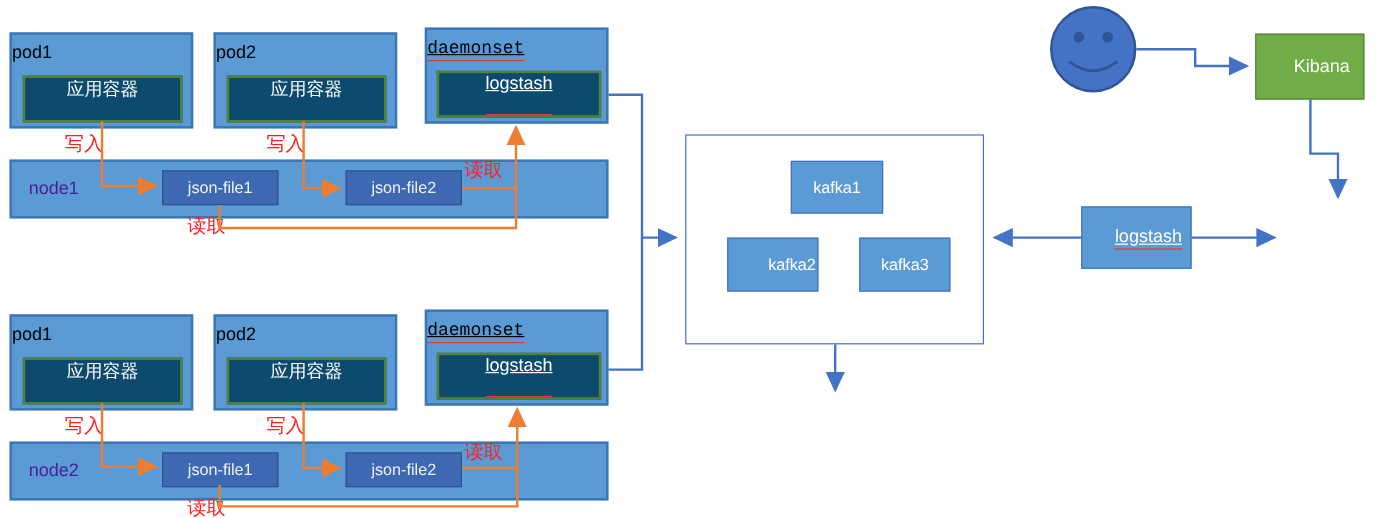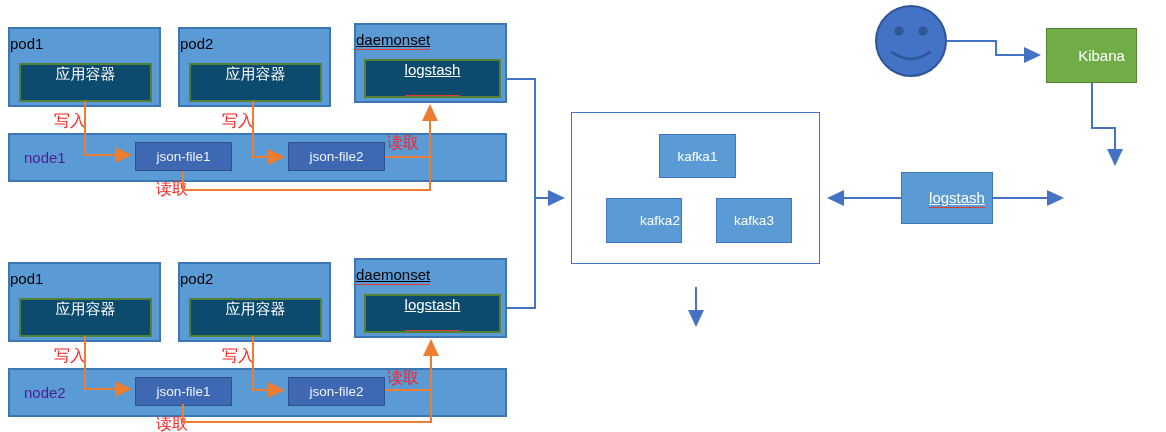--- a/index.html
+++ b/index.html
@@ -22,21 +22,21 @@
   .inner-green {
     position:absolute; left:9px; top:34px; width:133px; height:39px; box-sizing:border-box;
     background:#0c4a6e; border:2px solid #548235;
     display:flex; justify-content:center;
     color:#fff; font-size:15px;
   }
   .p1 { left:0; top:4px; }
   .p2 { left:170px; top:4px; }
   .ds { left:346px; top:0; }
 
-  .u-dark { text-decoration:underline; border-bottom:1px solid #E03C31; padding-bottom:1px; }
+  .u-dark { text-decoration:underline; border-bottom:1px solid #E03C31; padding-bottom:1px;font-family:Liberation Mono, monospace; }
   .u-white { text-decoration:underline; border-bottom:1px solid #E03C31; padding-bottom:1px; }
 
   .nodebar {
     position:absolute; left:0; top:110px; width:499px; height:49px; box-sizing:border-box;
     background:#5B9BD5; border:2px solid #3D77B3;
     display:flex; align-items:center; color:#4c1d95; font-size:15px; padding-left:14px;
   }
   .jf {
     position:absolute; top:119px; width:97px; height:29px; box-sizing:border-box;
     background:#3E68B2; border:1.5px solid #2F528F;
@@ -47,21 +47,21 @@
   .jf2 { left:280px; }
 
   .flowlabel { position:absolute; color:#FF1F1F; font-size:16px; line-height:12px; }
   .w1 { left:46px;  top:92px; }
   .w2 { left:214px; top:92px; }
   .rr { left:379px; top:114px; }
   .rb { left:148px; top:160px; }
 
   
   #kafka-cluster {
-    left:571px; top:112px; width:249px; height:152px; box-sizing:border-box;
+    left:571px; top:112px; width:249px; height:175px; box-sizing:border-box;
     background:#fff; border:1.5px solid #4472C4;
   }
   .broker {
     position:absolute; box-sizing:border-box;
     background:#5B9BD5; border:1.5px solid #4472C4;
     display:flex; align-items:center; justify-content:center;
     color:#fff; font-size:13.5px;
   }
   #kafka1 { left:87px;  top:21px; width:77px; height:44px; }
   #kafka2 { left:34px;  top:85px; width:76px; height:45px;padding-left:32px; }

